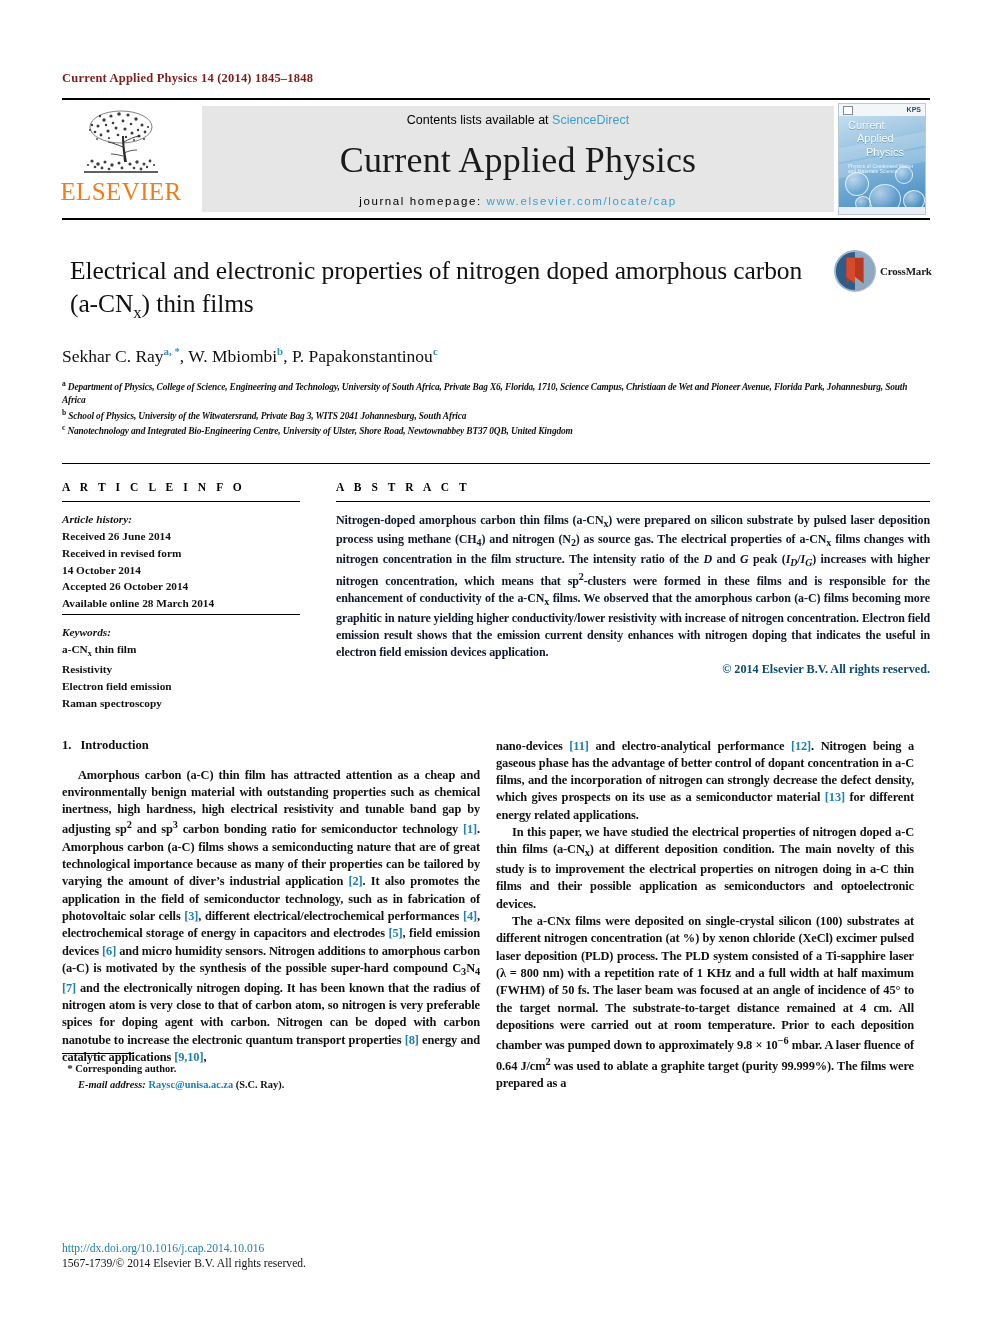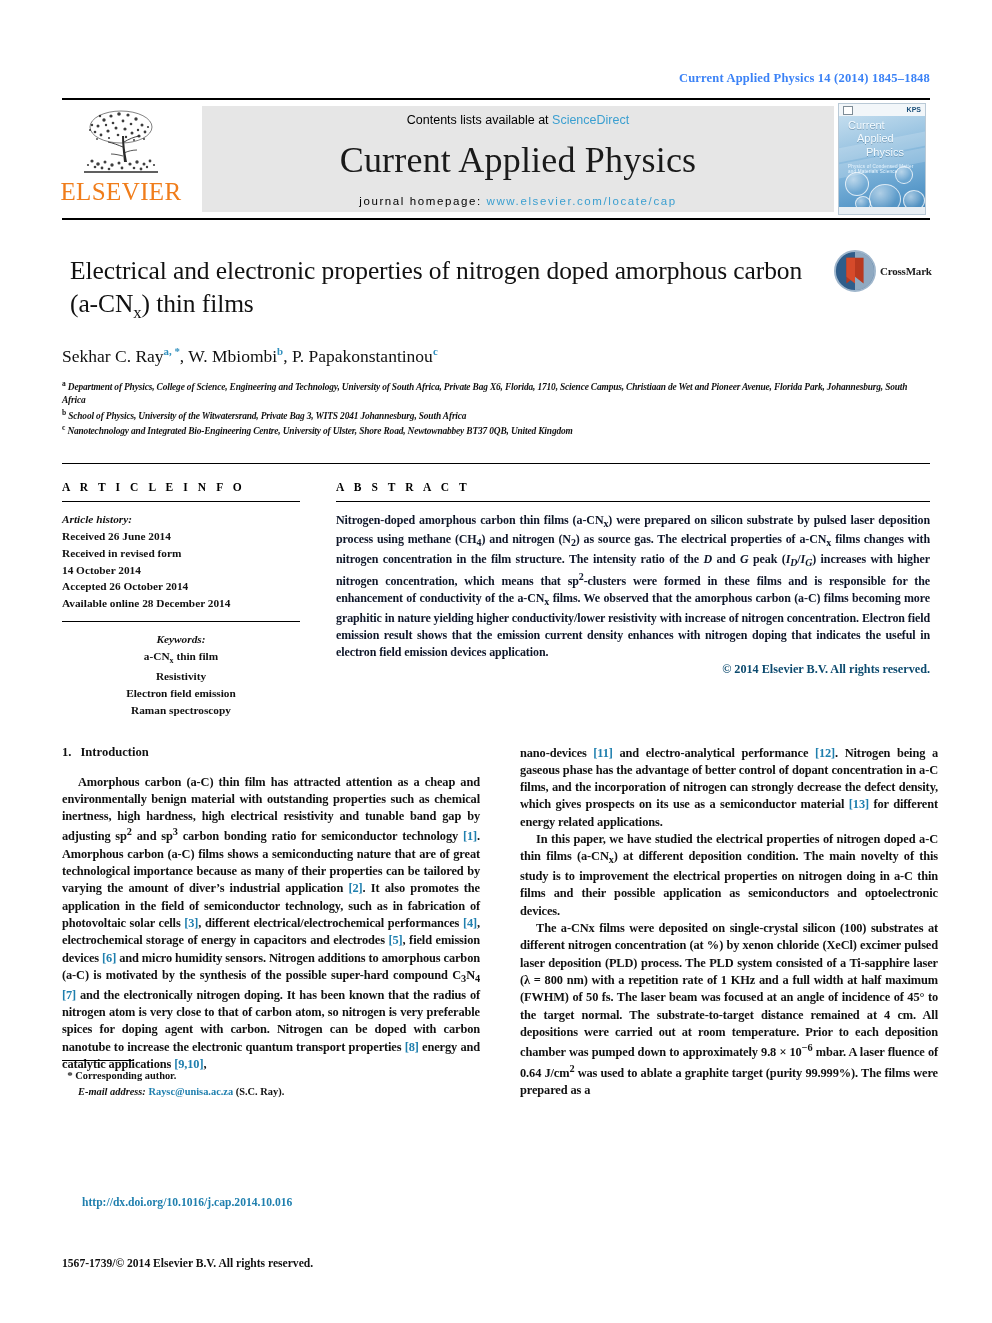--- a/index.html
+++ b/index.html
@@ -18,22 +18,22 @@
   .page {
     position: relative;
     width: 992px;
     height: 1323px;
     box-sizing: border-box;
     padding: 0 62px;
   }
 
   
   .running-head {
-    text-align: right;
-    color: #3b82f6;
+    text-align: left;
+    color: #7f1d1d;
     font-family: "Liberation Serif", serif;
     font-weight: bold;
     font-size: 12.5px;
     letter-spacing: 0.2px;
     padding-top: 71px;
     height: 18px;
   }
 
   
   .masthead {
@@ -220,21 +220,21 @@
   }
   .info-body {
     font-family: "Liberation Serif", serif;
     font-size: 11.3px;
     line-height: 1.50;
     font-weight: bold;
     color: #111;
     margin-top: 9px;
   }
   .info-body .hd { font-style: italic; }
-  .keywords-block { margin-top: 9px; text-align: center; }
+  .keywords-block { margin-top: 2px; }
   .keywords-block .rule-thin { margin-top: 0; }
   .kw-list { margin-top: 9px; }
   .abstract-body {
     font-family: Liberation Serif, serif;
     font-size: 12px;
     line-height: 1.415;
     text-align: justify;
     font-weight: bold;
     color: #0f172a;
     margin-top: 10px;
@@ -247,21 +247,21 @@
     font-weight: bold;
     font-size: 12.2px;
     margin-top: 1px;
     color: #0c4a6e;
   }
 
   
   .body-cols {
     margin-top: 26px;
     display: flex;
-    gap: 40px;
+    gap: 16px;
   }
   .bcol { width: 418px; flex: 0 0 418px; position: relative; }
   .sec-head {
     font-family: "Liberation Serif", serif;
     font-weight: bold;
     font-size: 12.6px;
     color: #111;
     margin-bottom: 14px;
   }
   .sec-head .num { margin-right: 9px; }
@@ -306,32 +306,30 @@
   
   .page-footer {
     position: absolute;
     left: 62px;
     bottom: 51px;
     width: 420px;
   }
   .doi {
     font-family: "Liberation Serif", serif;
     font-size: 11.6px;
-    font-weight: bold;
+    font-weight: normal;
     color: #1f7fae;
     line-height: 1.35;
-    margin-left: 20px;
   }
   .issn {
     font-family: "Liberation Serif", serif;
     font-size: 11.6px;
-    font-weight: bold;
+    font-weight: normal;
     color: #111;
     line-height: 1.35;
-    margin-top: 46px;
   }
 </style>
 </head>
 <body>
 
 <div class="page">
 
   <div class="running-head">Current Applied Physics 14 (2014) 1845–1848</div>
 
   <div class="masthead">
@@ -464,21 +462,21 @@
   <div class="info-abstract">
     <div class="col-info">
       <div class="sec-label">A R T I C L E    I N F O</div>
       <div class="rule-thin"></div>
       <div class="info-body">
         <div class="hd">Article history:</div>
         <div>Received 26 June 2014</div>
         <div>Received in revised form</div>
         <div>14 October 2014</div>
         <div>Accepted 26 October 2014</div>
-        <div>Available online 28 December 2014</div>
+        <div>Available online 28 March 2014</div>
       </div>
       <div class="keywords-block">
         <div class="rule-thin"></div>
         <div class="info-body kw-list">
           <div class="hd">Keywords:</div>
           <div>a-CN<sub style="font-size:.72em">x</sub> thin film</div>
           <div>Resistivity</div>
           <div>Electron field emission</div>
           <div>Raman spectroscopy</div>
         </div>

